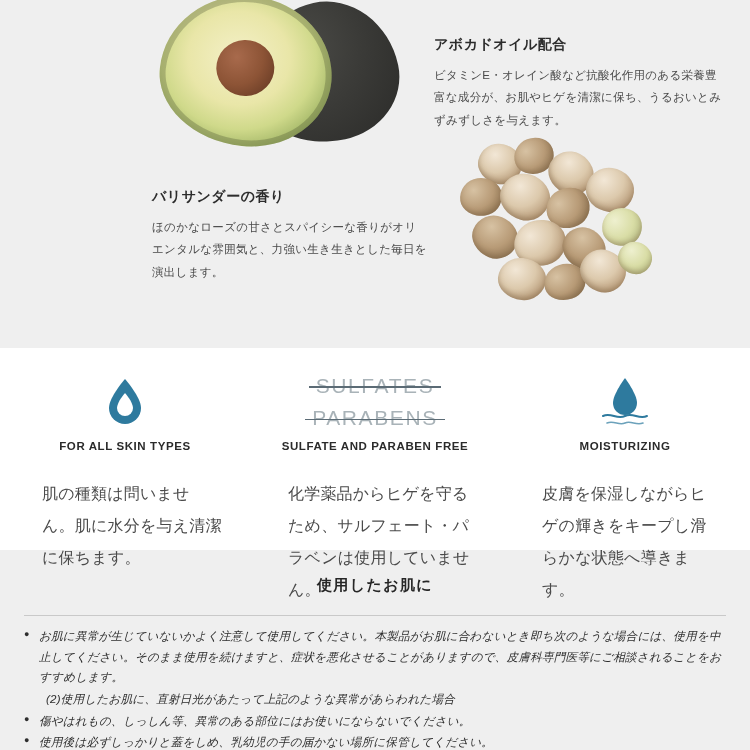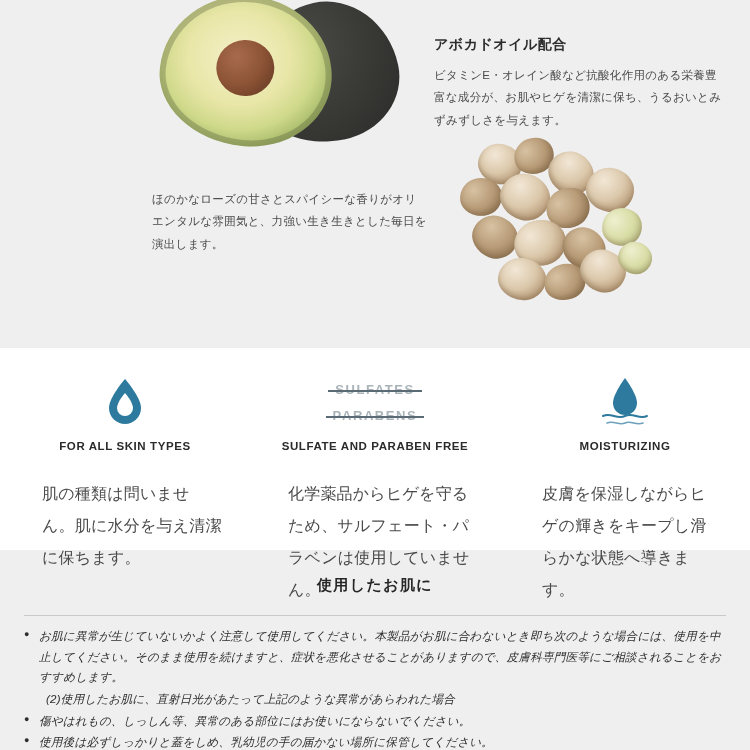--- a/index.html
+++ b/index.html
@@ -132,24 +132,24 @@
   }
   .f0 .feature-text, .f2 .feature-text { padding-left: 14px; }
   .f1 .feature-text { padding-left: 10px; }
   .strike-words {
     text-align: center;
     line-height: 1.25;
   }
   .strike-word {
     display: inline-block;
     position: relative;
-    font-size: 13px;
+    font-size: 21px;
     letter-spacing: 1.6px;
     color: #a9b3b8;
-    font-weight: bold;
+    font-weight: normal;
   }
   .strike-word::after {
     content: "";
     position: absolute;
     left: -7px;
     right: -7px;
     top: 52%;
     height: 1.5px;
     background: #5b6b75;
   }
@@ -223,20 +223,21 @@
     <div class="nut" style="left:128px; top:112px; width:46px; height:42px; transform:rotate(20deg);"></div>
     <div class="nut g" style="left:166px; top:104px; width:34px; height:32px; transform:rotate(14deg);"></div>
   </div>
 
   <div class="text-block" id="ing-0">
     <h3 class="block-title">アボカドオイル配合</h3>
     <p class="block-body">ビタミンE・オレイン酸など抗酸化作用のある栄養豊富な成分が、お肌やヒゲを清潔に保ち、うるおいとみずみずしさを与えます。</p>
   </div>
 
   <div class="text-block" id="ing-1">
+    <h3 class="block-title">バリサンダーの香り</h3>
     <p class="block-body">ほのかなローズの甘さとスパイシーな香りがオリエンタルな雰囲気と、力強い生き生きとした毎日を演出します。</p>
   </div>
 </section>
 
 <section class="features">
 
   <div class="feature f0">
     <div class="feature-icon">
       <svg width="42" height="52" viewBox="0 0 42 52" aria-hidden="true">
         <path d="M21 3 C21 3 5 21 5 32 A16 16 0 0 0 37 32 C37 21 21 3 21 3 Z" fill="#2e7a9e"></path>

